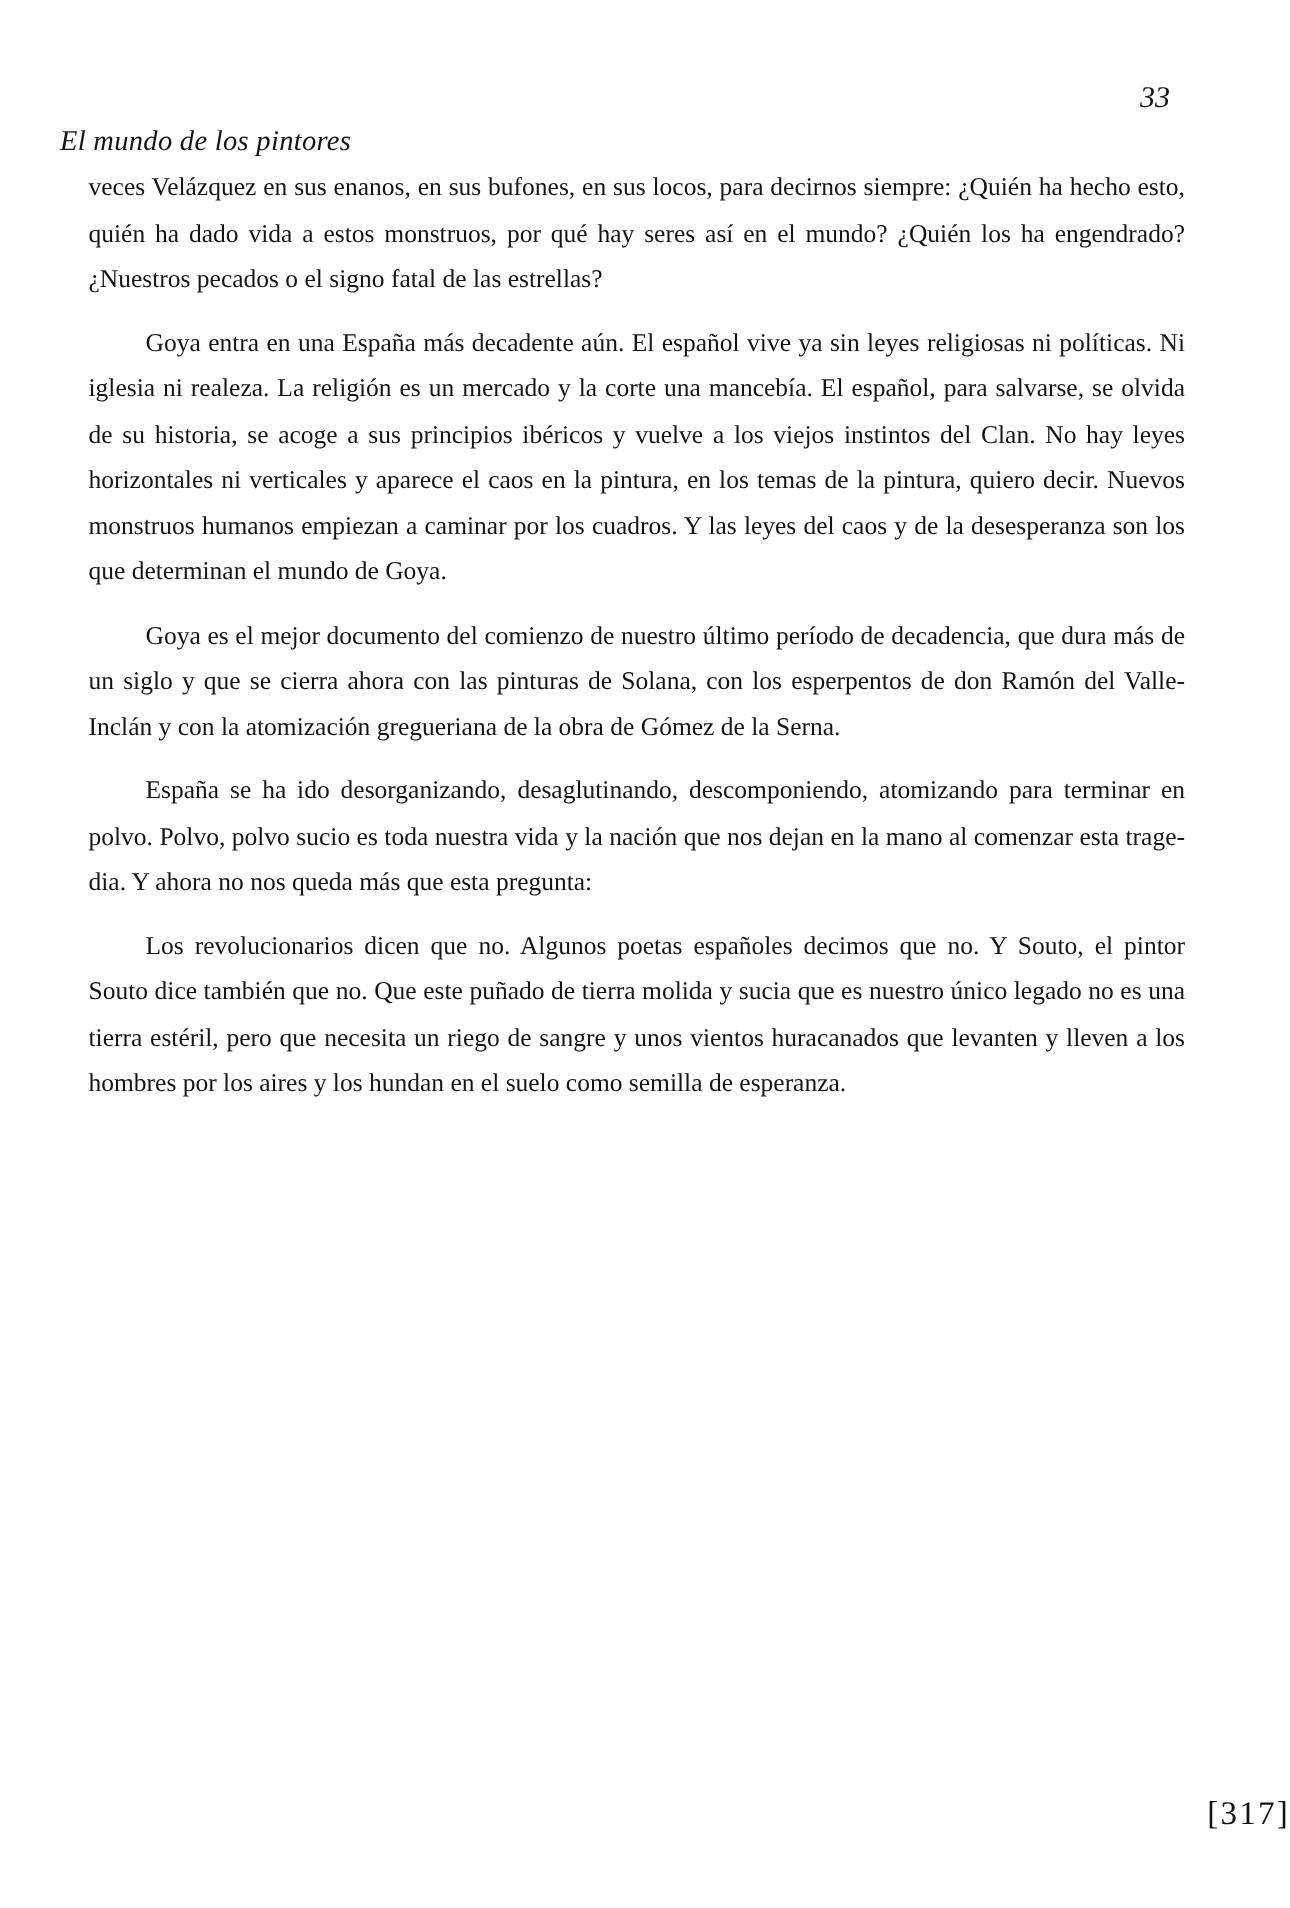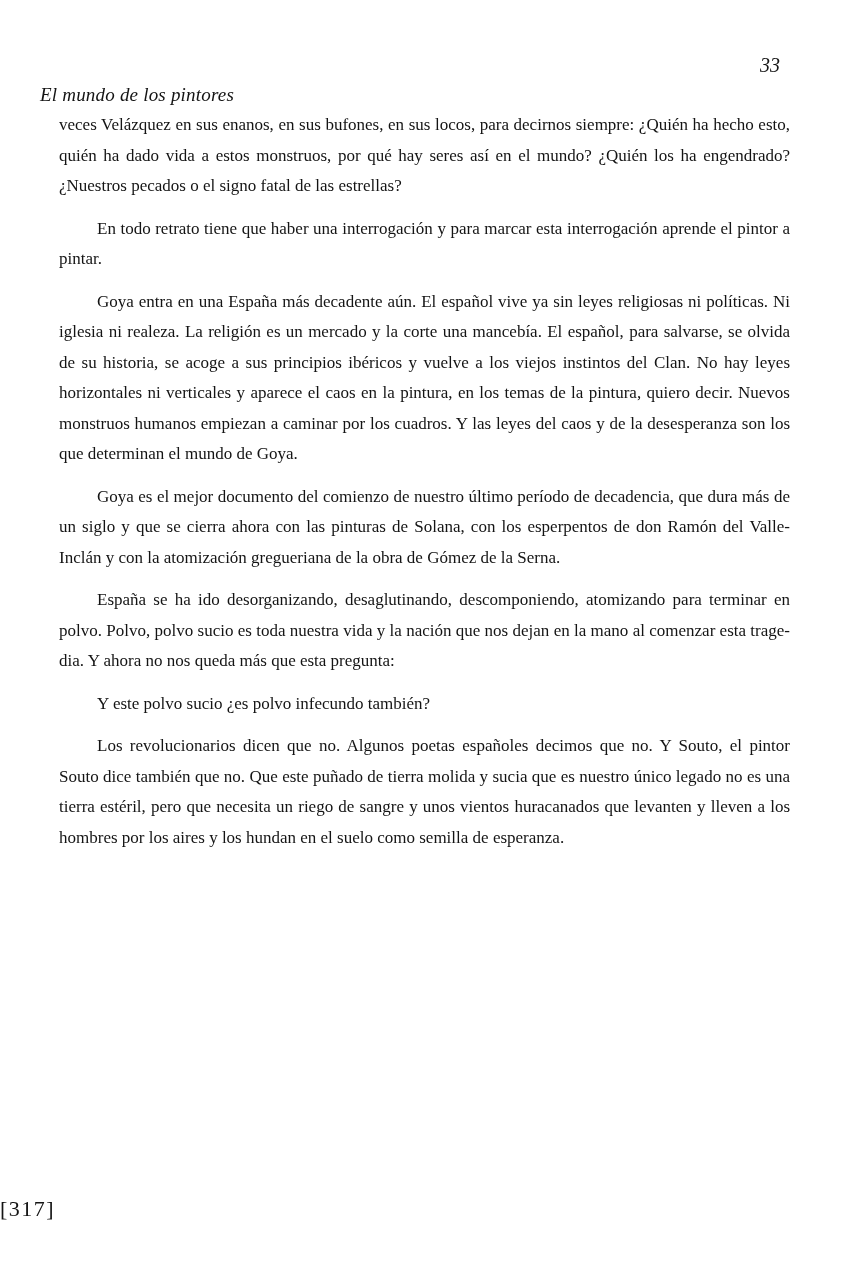--- a/index.html
+++ b/index.html
@@ -53,36 +53,34 @@
       text-indent: 38px;
       hyphens: manual;
     }
     .para.no-indent { text-indent: 0; }
     .para.p-last { text-indent: 28px; }
     .page-number {
       position: absolute;
       top: 1196px;
       left: 0;
       width: 860px;
-      text-align: left;
+      text-align: right;
       font-size: 22px;
       letter-spacing: 1.5px;
     }
   </style>
 </head>
 <body>
 
 <div class="running-head">
   <span class="running-title">El mundo de los pintores</span>
   <span class="folio">33</span>
 </div>
 
 <div class="text-block">
   <p class="para no-indent">veces Velázquez en sus enanos, en sus bufones, en sus locos, para de­cirnos siempre: ¿Quién ha hecho esto, quién ha dado vida a estos mons­truos, por qué hay seres así en el mundo? ¿Quién los ha engendrado? ¿Nuestros pecados o el signo fatal de las estrellas?</p>
-  <p class="para">En todo retrato tiene que haber una interrogación y para marcar esta interrogación aprende el pintor a pintar.</p>
   <p class="para">Goya entra en una España más decadente aún. El español vive ya sin leyes religiosas ni políticas. Ni iglesia ni realeza. La religión es un mercado y la corte una mancebía. El español, para salvarse, se olvida de su historia, se acoge a sus principios ibéricos y vuelve a los viejos instintos del Clan. No hay leyes horizontales ni verticales y aparece el caos en la pintura, en los temas de la pintura, quiero decir. Nuevos monstruos humanos empiezan a caminar por los cuadros. Y las leyes del caos y de la desesperanza son los que determinan el mundo de Goya.</p>
   <p class="para">Goya es el mejor documento del comienzo de nuestro último período de decadencia, que dura más de un siglo y que se cierra ahora con las pinturas de Solana, con los esperpentos de don Ramón del Valle-Inclán y con la atomización gregueriana de la obra de Gómez de la Serna.</p>
   <p class="para">España se ha ido desorganizando, desaglutinando, descomponiendo, atomizando para terminar en polvo. Polvo, polvo sucio es toda nues­tra vida y la nación que nos dejan en la mano al comenzar esta trage­dia. Y ahora no nos queda más que esta pregunta:</p>
-  <p class="para">Y este polvo sucio ¿es polvo infecundo también?</p>
   <p class="para">Los revolucionarios dicen que no. Algunos poetas españoles deci­mos que no. Y Souto, el pintor Souto dice también que no. Que este puñado de tierra molida y sucia que es nuestro único legado no es una tierra estéril, pero que necesita un riego de sangre y unos vientos hura­canados que levanten y lleven a los hombres por los aires y los hundan en el suelo como semilla de esperanza.</p>
 </div>
 
 <div class="page-number">[317]</div>
 
 </body></html>

